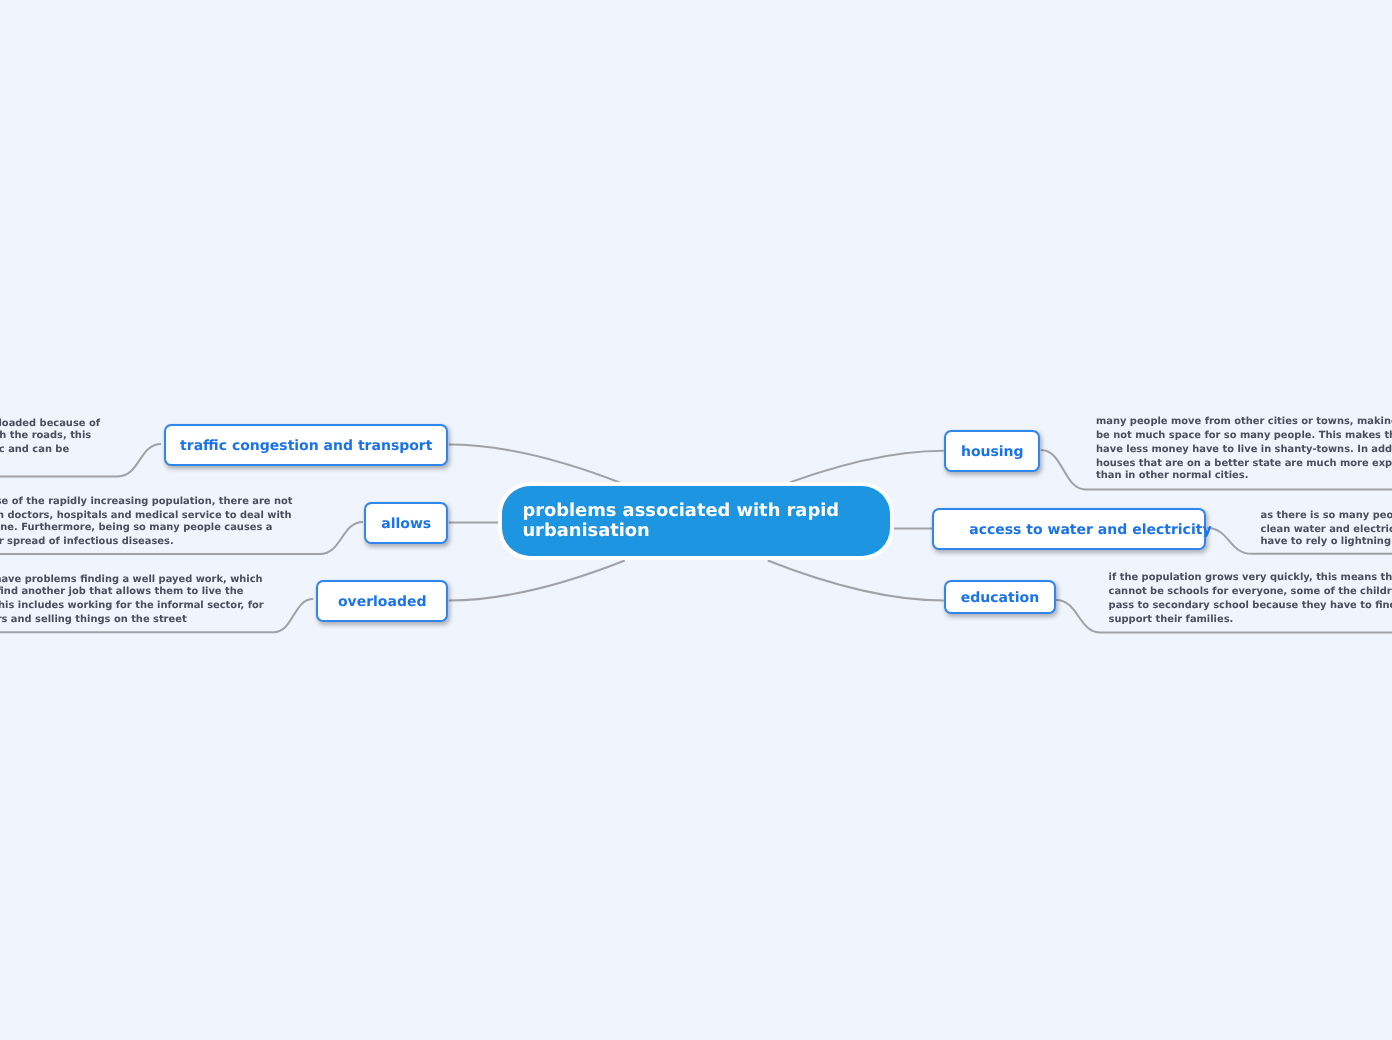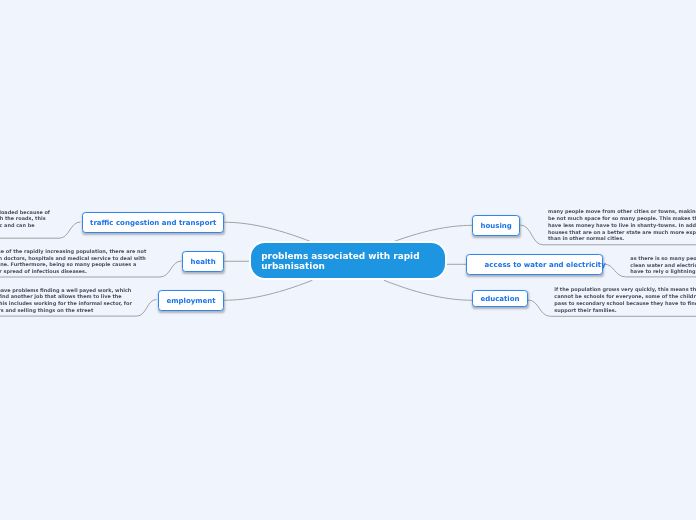--- a/index.html
+++ b/index.html
@@ -42,24 +42,24 @@
   </svg>
 
   <div class="node central" style="left:251.4px;top:242.5px;width:193.2px;height:35.7px;">
     <span>problems associated with rapid urbanisation</span>
   </div>
 
   <div class="node branch" style="left:81.9px;top:211.8px;width:142.5px;height:20.9px;">
     <span>traffic congestion and transport</span>
   </div>
   <div class="node branch" style="left:181.8px;top:250.8px;width:42.6px;height:20.9px;">
-    <span>health</span>
+    <span>allows</span>
   </div>
   <div class="node branch" style="left:157.8px;top:289.8px;width:66.6px;height:20.9px;">
-    <span>employment</span>
+    <span>overloaded</span>
   </div>
   <div class="node branch" style="left:471.9px;top:214.8px;width:48.5px;height:21.1px;">
     <span>housing</span>
   </div>
   <div class="node branch" style="left:466px;top:253.8px;width:137.4px;height:21px;padding-left:21px;">
     <span>access to water and electricity</span>
   </div>
   <div class="node branch" style="left:471.9px;top:289.8px;width:56.2px;height:17px;">
     <span>education</span>
   </div>

